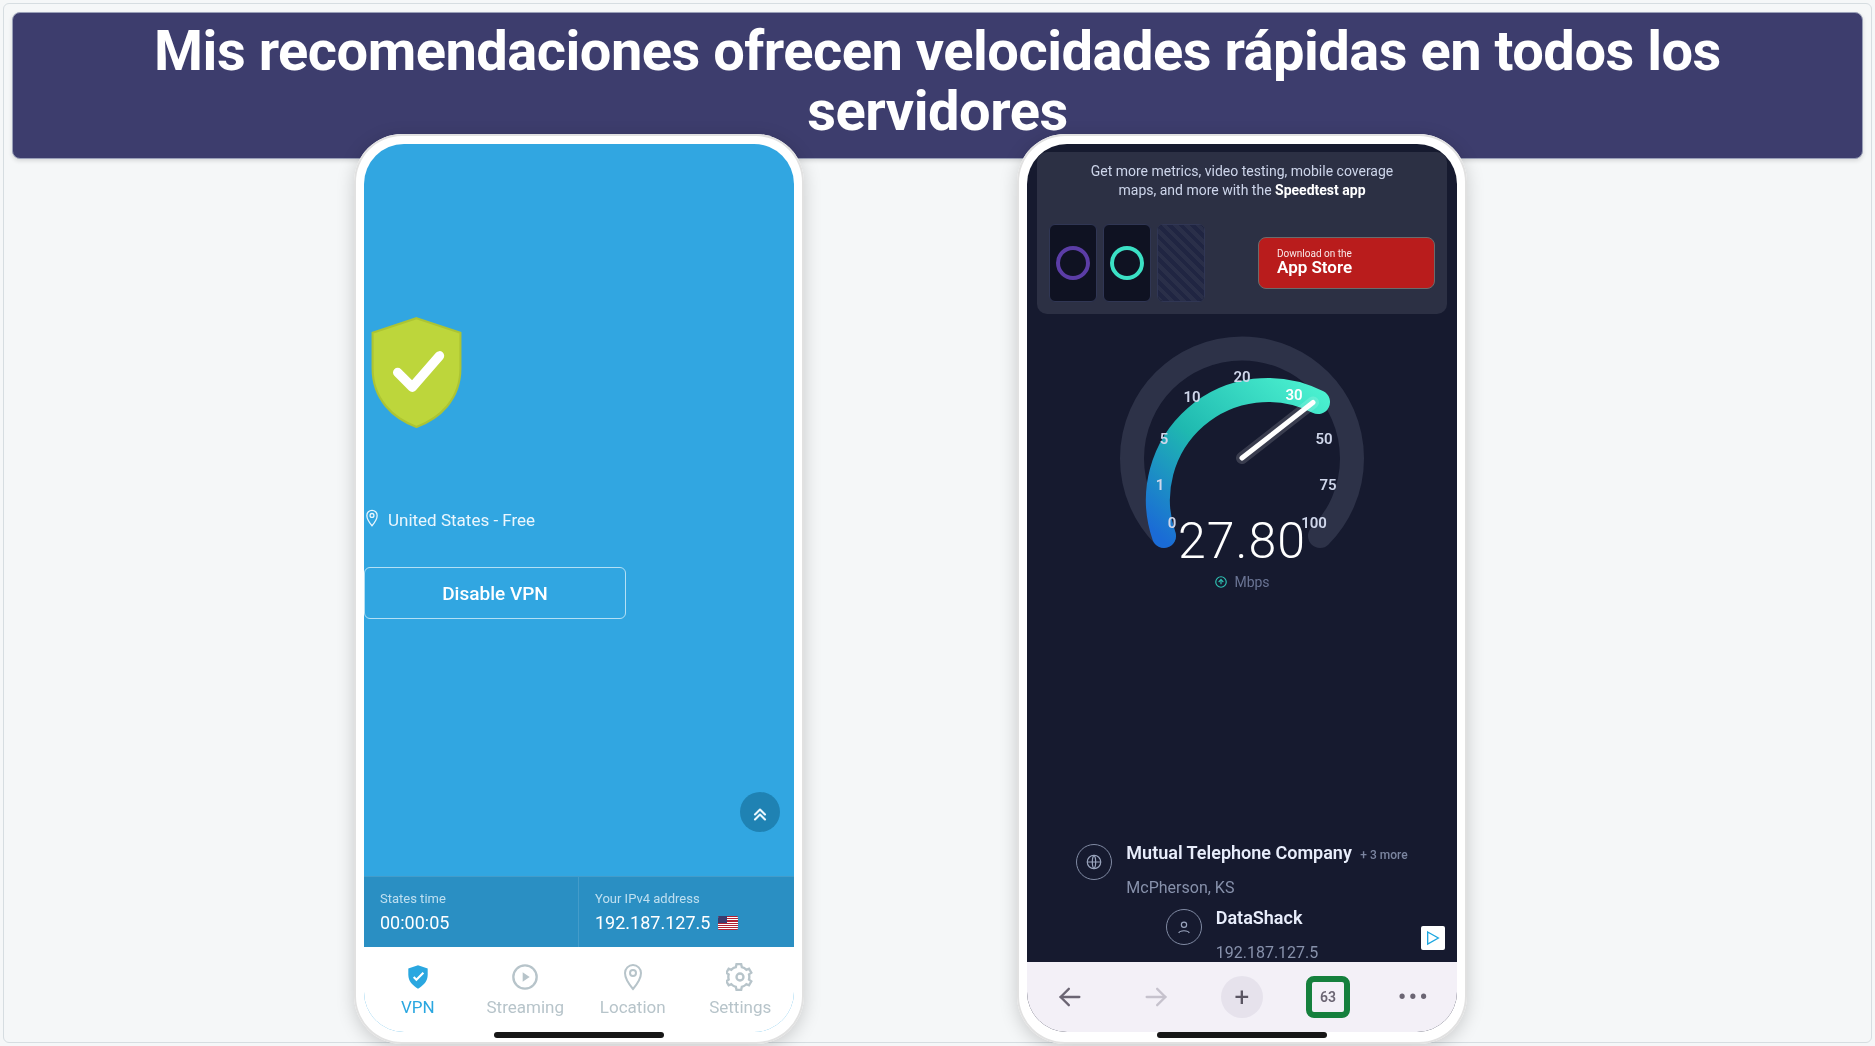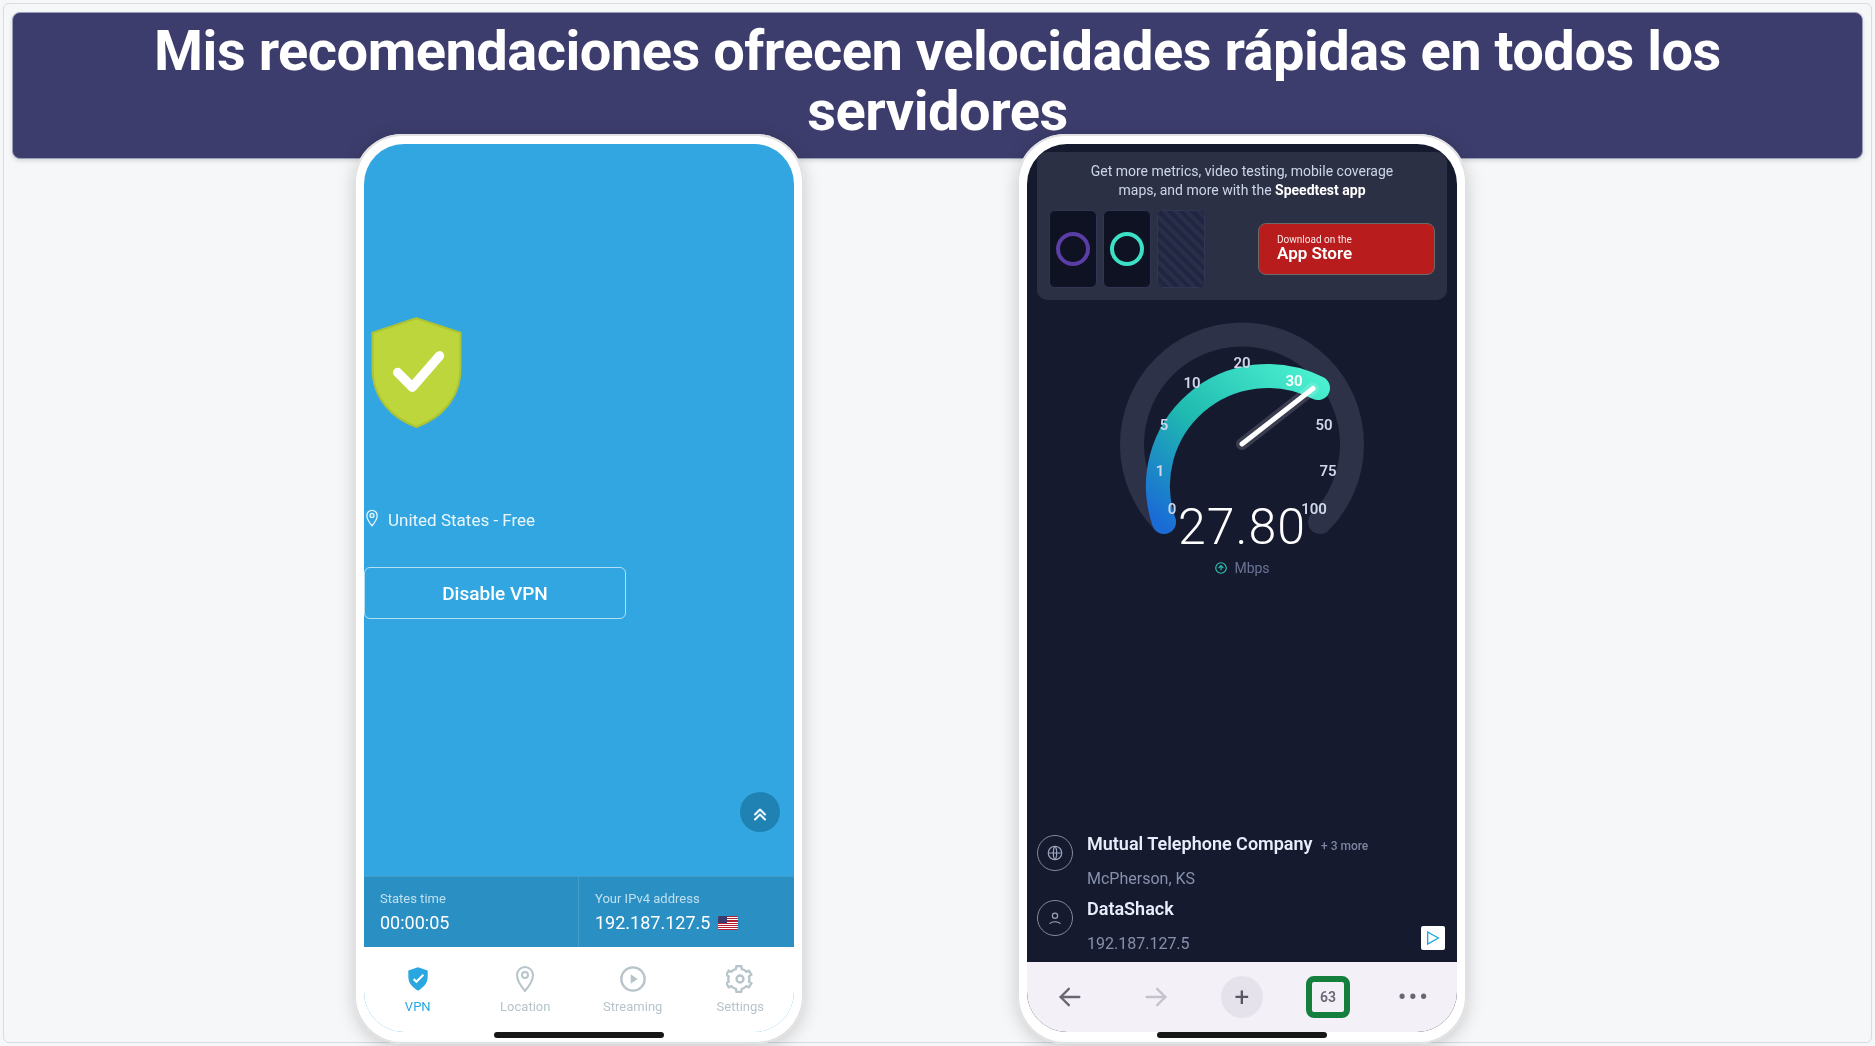--- a/index.html
+++ b/index.html
@@ -110,29 +110,29 @@
   .vpn-bottom .cell:last-child{border-right:none;}
   .vpn-bottom .lbl{font-size:13px;opacity:.85;}
   .vpn-bottom .val{margin-top:6px;font-size:18px;color:#fff;display:flex;align-items:center;gap:8px;}
   .flag{width:20px;height:14px;display:inline-block;position:relative;background:#b22234;overflow:hidden;border-radius:2px;}
   .flag::before{content:"";position:absolute;inset:0;background:repeating-linear-gradient(#b22234 0 1.1px,#fff 1.1px 2.2px);}
   .flag::after{content:"";position:absolute;left:0;top:0;width:9px;height:7.5px;background:#3c3b6e;}
 
   .vpn-nav{
     background:#fff;height:85px;display:grid;grid-template-columns:repeat(4,1fr);
   }
-  .vpn-nav .item{display:flex;flex-direction:column;align-items:center;justify-content:center;gap:6px;color:var(--nav-inactive);font-size:13px;cursor:pointer;}
+  .vpn-nav .item{display:flex;flex-direction:column;align-items:center;justify-content:center;gap:6px;color:var(--nav-inactive);font-size:17px;cursor:pointer;}
   .vpn-nav .item.active{color:var(--nav-active);}
   .vpn-nav svg{width:28px;height:28px;}
 
   
   .speed{position:absolute;inset:0;background:var(--speed-bg);display:flex;flex-direction:column;color:#e9eefb;}
   .promo{
     margin:8px 10px 0;background:var(--speed-banner);border-radius:10px;padding:10px 12px 12px;
-    display:flex;flex-direction:column;gap:10px;
+    display:flex;flex-direction:column;gap:24px;
   }
   .promo .txt{font-size:14px;text-align:center;color:#cdd5ea;line-height:1.35;}
   .promo .txt b{color:#fff;font-weight:700;}
   .promo .row{display:flex;align-items:center;justify-content:space-between;gap:10px;}
   .thumbs{display:flex;gap:6px;}
   .thumb{width:46px;height:76px;border-radius:6px;background:#0f1222;border:1px solid #303654;position:relative;overflow:hidden;}
   .thumb::after{content:"";position:absolute;left:50%;top:50%;width:26px;height:26px;border-radius:50%;border:4px solid #5b3da6;transform:translate(-50%,-50%);}   
   .thumb:nth-child(2)::after{border-color:#3be0c5;}
   .thumb:nth-child(3)::after{border:none;background:repeating-linear-gradient(45deg,#2a2f49 0 4px,#202542 4px 8px);left:0;top:0;width:100%;height:100%;transform:none;border-radius:0;}
   .appstore{
@@ -146,21 +146,21 @@
 
   .gauge-wrap{flex:1;display:flex;flex-direction:column;align-items:center;justify-content:flex-start;padding-top:14px;}
   .gauge{width:260px;height:260px;position:relative;}
   .gauge svg{width:100%;height:100%;}
   .gauge .ticks text{fill:#cfd6ea;font-size:15px;font-weight:600;}
   .gauge .ticks text.hot{fill:#fff;}
   .speed-val{margin-top:-76px;font-size:50px;font-weight:300;color:#fff;letter-spacing:1px;}
   .speed-unit-row{display:flex;align-items:center;gap:6px;color:#6a7494;font-size:14px;margin-top:4px;}
   .speed-unit-row svg{width:14px;height:14px;}
 
-  .peers{margin-top:auto;padding:0 10px 9px;display:flex;flex-direction:column;gap:10px;}
+  .peers{margin-top:auto;padding:0 10px 0;display:flex;flex-direction:column;gap:10px;align-items:center;}
   .peer{display:flex;align-items:flex-start;gap:14px;}
   .peer .ico{width:34px;height:34px;border-radius:50%;border:1.5px solid #808aa3;display:flex;align-items:center;justify-content:center;color:#9aa4bd;margin-top:2px;}
   .peer .ico svg{width:18px;height:18px;}
   .peer .col .name{color:#e8edfb;font-size:18px;font-weight:600;}
   .peer .col .name .more{color:#7b85a0;font-size:12px;font-weight:500;margin-left:4px;}
   .peer .col .sub{color:#8791ab;font-size:16px;margin-top:15px;}
   .ad-badge{position:absolute;right:12px;bottom:82px;width:24px;height:24px;background:#fff;display:flex;align-items:center;justify-content:center;border-radius:2px;}
   .ad-badge svg{width:16px;height:16px;}
 
   .browser-bar{height:70px;background:var(--browser-bg);display:grid;grid-template-columns:repeat(5,1fr);align-items:center;}
@@ -231,32 +231,32 @@
 
         <div class="vpn-nav">
           <div class="item active">
             <svg viewBox="0 0 24 26">
                 <path d="M12 2l9 3v6c0 6-4 10-9 13C7 21 3 17 3 11V5l9-3z" fill="#2aa7e0"></path>
                 <path d="M8 13l2.5 2.5L17 9" fill="none" stroke="#fff" stroke-width="2"></path>
               </svg>
             <span>VPN</span>
           </div>
           <div class="item">
+            <svg viewBox="0 0 24 24" fill="none" stroke="#b7c4ca" stroke-width="2">
+                <circle cx="12" cy="12" r="10"></circle>
+                <polygon points="10,8 16,12 10,16" fill="#b7c4ca" stroke="none"></polygon>
+              </svg>
+            <span>Streaming</span>
+          </div>
+          <div class="item">
             <svg viewBox="0 0 24 28" fill="none" stroke="#b7c4ca" stroke-width="2">
                 <path d="M12 2c-4.4 0-8 3.6-8 8 0 6.5 8 16 8 16s8-9.5 8-16c0-4.4-3.6-8-8-8z"></path>
                 <circle cx="12" cy="10" r="3"></circle>
               </svg>
             <span>Location</span>
-          </div>
-          <div class="item">
-            <svg viewBox="0 0 24 24" fill="none" stroke="#b7c4ca" stroke-width="2">
-                <circle cx="12" cy="12" r="10"></circle>
-                <polygon points="10,8 16,12 10,16" fill="#b7c4ca" stroke="none"></polygon>
-              </svg>
-            <span>Streaming</span>
           </div>
           <div class="item">
             <svg viewBox="0 0 24 24" fill="none" stroke="#b7c4ca" stroke-width="2">
                 <circle cx="12" cy="12" r="3"></circle>
                 <path d="M20 12a8 8 0 0 1-.3 2.2l2 1.5-2 3.4-2.3-.9a8 8 0 0 1-3.8 2.2L13 23h-4l-.6-2.6a8 8 0 0 1-3.8-2.2l-2.3.9-2-3.4 2-1.5A8 8 0 0 1 2 12a8 8 0 0 1 .3-2.2l-2-1.5 2-3.4 2.3.9A8 8 0 0 1 8.4 3.6L9 1h4l.6 2.6a8 8 0 0 1 3.8 2.2l2.3-.9 2 3.4-2 1.5A8 8 0 0 1 20 12z"></path>
               </svg>
             <span>Settings</span>
           </div>
         </div>
 

